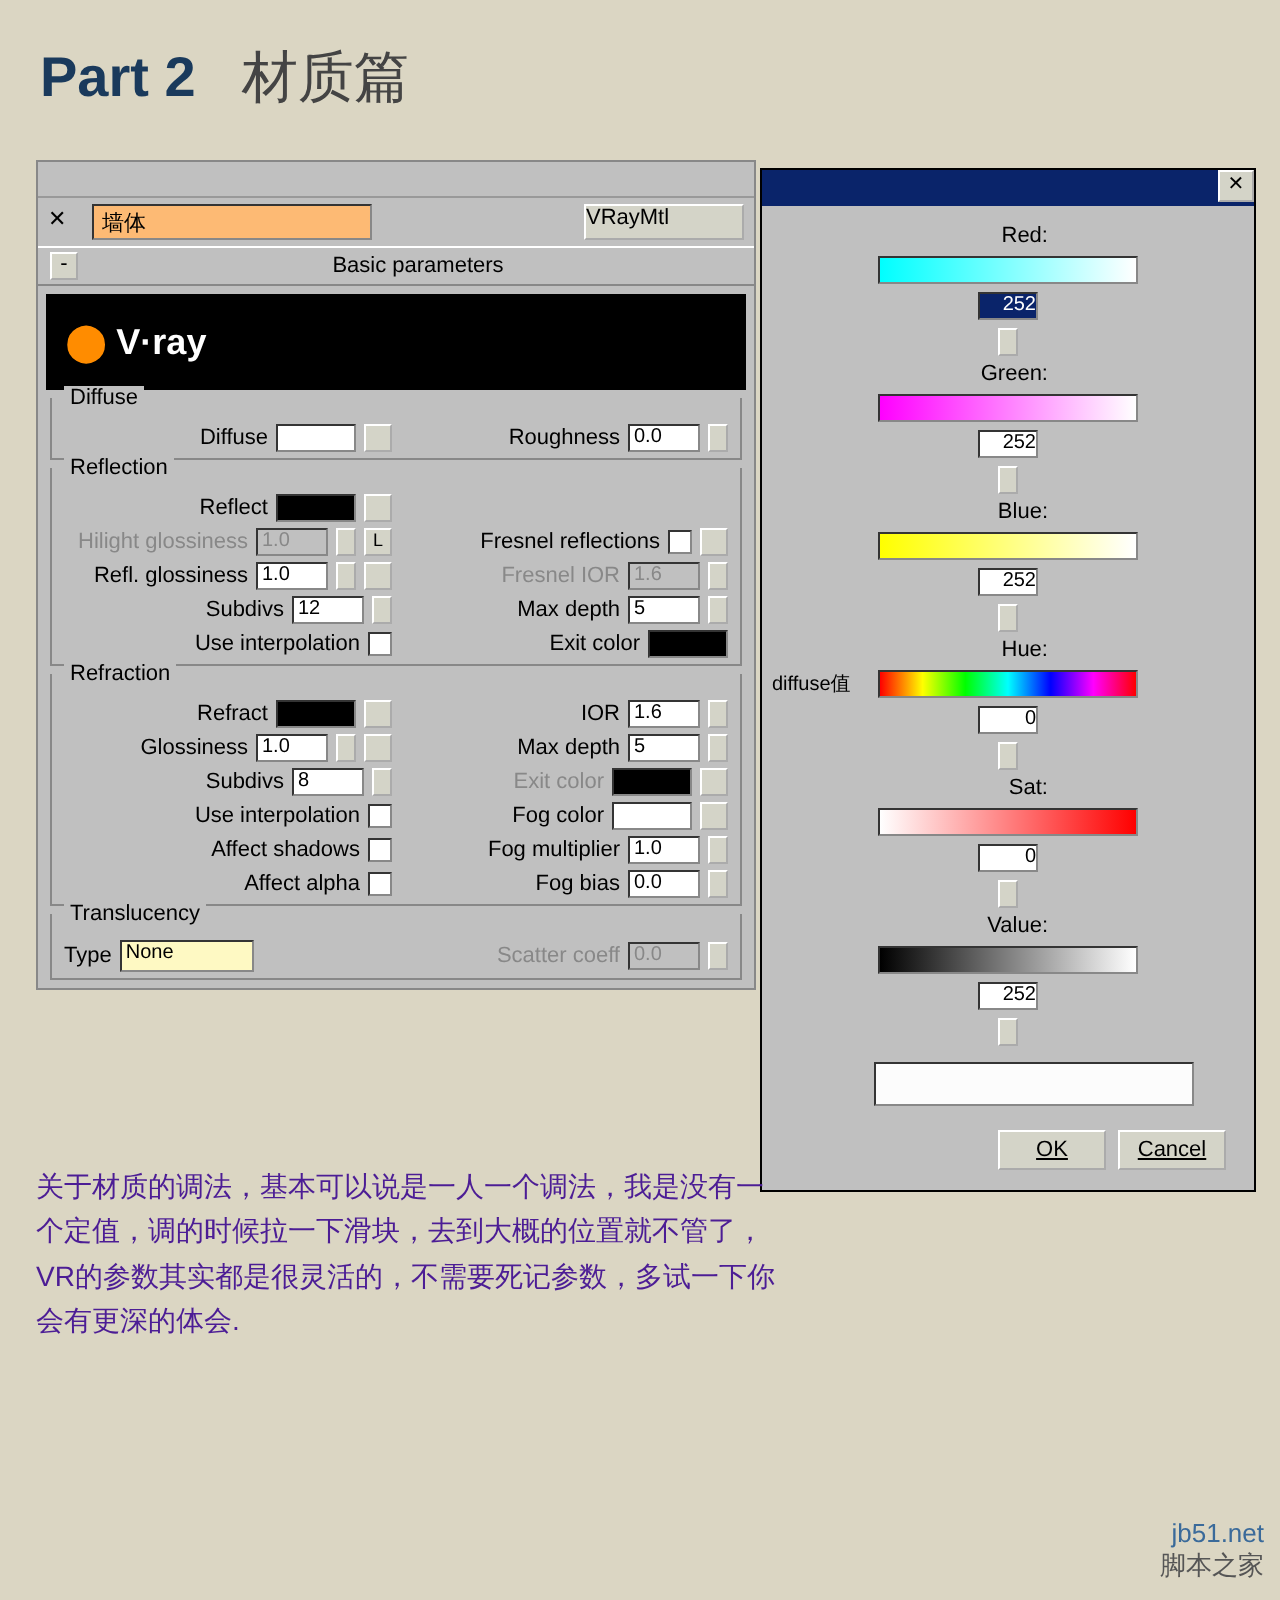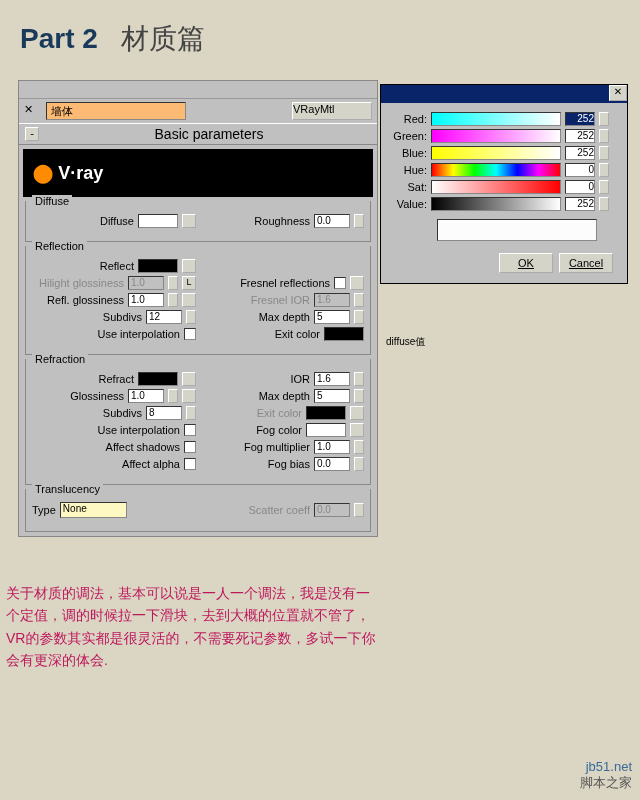--- a/index.html
+++ b/index.html
@@ -8,64 +8,64 @@
 .part2 { font-size: 28px; font-weight: bold; color: #1a3a5c; font-family: Arial; }
 .cn-title { font-size: 28px; color: #444; margin-left: 20px; font-weight: normal; }
 .main-panel { position: absolute; left: 18px; top: 80px; width: 360px; background: #c0c0c0; border: 1px solid #888; }
 .toolbar-row { height: 18px; background: #c0c0c0; border-bottom: 1px solid #999; }
 .dropdown-row { display: flex; align-items: center; padding: 3px 5px; background: #c0c0c0; }
 .tool-icon { width: 16px; height: 16px; margin-right: 6px; }
 .field-drop { width: 140px; height: 18px; background: #fdba74; border: 1px inset #888; padding: 1px 4px; font-size: 11px; }
 .mtl-btn { margin-left: auto; width: 80px; height: 18px; background: #d4d4c8; border: 1px outset #fff; font-size: 11px; text-align: left; }
 .section-header { display: flex; align-items: center; background: #c0c0c0; padding: 2px 6px; border-top: 1px solid #fff; border-bottom: 1px solid #888; }
 .minus-btn { width: 14px; height: 14px; background: #d4d4c8; border: 1px outset #fff; text-align: center; line-height: 10px; font-size: 11px; margin-right: 8px; }
-.section-title { flex: 1; text-align: center; font-size: 14px; }
+.section-title { flex: 1; text-align: center; font-size: 11px; }
 .vray-banner { background: #000; margin: 4px; padding: 8px 10px; display: flex; align-items: center; height: 48px; }
 .vray-logo { color: #fff; font-size: 18px; font-weight: bold; }
 .vray-logo .o { color: #ff8c00; }
 .vray-text { margin-left: auto; text-align: right; }
 .vray-text .l1 { color: #bbb; font-size: 12px; }
 .vray-text .l2 { color: #ff8c00; font-size: 11px; }
-.group { margin: 4px 6px; border: 1px solid #888; border-top: none; position: relative; padding: 10px 6px 10px; }
+.group { margin: 4px 6px; border: 1px solid #888; border-top: none; position: relative; padding: 10px 6px 0; }
 .group-label { position: absolute; top: -6px; left: 6px; background: #c0c0c0; padding: 0 3px; font-size: 11px; }
 .row { display: flex; align-items: center; margin: 3px 0; gap: 4px; }
 .col { flex: 1; display: flex; align-items: center; justify-content: flex-end; gap: 4px; }
 .lbl { font-size: 11px; color: #000; text-align: right; }
 .lbl.dis { color: #888; }
 .swatch { width: 40px; height: 14px; border: 1px inset #888; }
 .black { background: #000; }
 .white { background: #fff; }
 .numfield { width: 36px; height: 14px; background: #fff; border: 1px inset #888; font-size: 10px; padding: 0 2px; }
 .numfield.dis { background: #c0c0c0; color: #888; }
 .spinner { width: 10px; height: 14px; background: #d4d4c8; border: 1px outset #fff; }
 .sqbtn { width: 14px; height: 14px; background: #d4d4c8; border: 1px outset #fff; }
 .chk { width: 12px; height: 12px; background: #fff; border: 1px inset #888; }
 .type-drop { width: 67px; height: 16px; background: #fef9c3; border: 1px inset #888; font-size: 10px; padding: 0 2px; }
 
 .color-dialog { position: absolute; left: 380px; top: 84px; width: 248px; background: #c0c0c0; border: 1px solid #000; }
 .dlg-title { background: #0a246a; height: 18px; display: flex; justify-content: flex-end; }
 .close-x { width: 18px; height: 16px; background: #d4d4c8; border: 1px outset #fff; text-align: center; font-size: 10px; }
 .dlg-body { padding: 6px; }
-.slider-row { display: flex; align-items: center; margin: 3px 0; gap: 4px; }
+.slider-row { display: flex; align-items: center; margin: 3px 0; gap: 4px; flex-direction: column; }
 .slider-lbl { width: 40px; text-align: right; font-size: 11px; }
 .grad { width: 130px; height: 14px; border: 1px inset #888; }
 .grad-red { background: linear-gradient(to right, #00ffff, #ffffff); }
 .grad-green { background: linear-gradient(to right, #ff00ff, #ffffff); }
 .grad-blue { background: linear-gradient(to right, #ffff00, #ffffff); }
 .grad-hue { background: linear-gradient(to right, red, yellow, lime, cyan, blue, magenta, red); }
 .grad-sat { background: linear-gradient(to right, #fff, #f00); }
 .grad-val { background: linear-gradient(to right, #000, #fff); }
 .valbox { width: 30px; height: 14px; background: #fff; border: 1px inset #888; font-size: 10px; text-align: right; padding: 0 0; }
 .valbox.hl { background: #0a246a; color: #fff; }
 .color-preview { width: 160px; height: 22px; background: #fcfcfc; border: 1px inset #888; margin: 8px 0 8px 50px; }
 .btn-row { display: flex; justify-content: flex-end; gap: 6px; padding: 4px 8px; }
 .dlg-btn { width: 54px; height: 20px; background: #d4d4c8; border: 1px outset #fff; font-size: 11px; text-decoration: underline; }
 
 .diffuse-note { position: absolute; left: 386px; top: 335px; font-size: 10px; }
-.body-text { position: absolute; left: 6px; top: 582px; width: 370px; font-size: 14px; line-height: 1.6; color: #be185d; }
+.body-text { position: absolute; left: 18px; top: 582px; width: 370px; font-size: 14px; line-height: 1.6; color: #4c1d95; }
 .watermark { position: absolute; right: 8px; bottom: 8px; text-align: right; font-size: 13px; color: #3a6a9a; }
 .watermark .cn { color: #555; }
 </style>
 </head>
 <body>
 
 <div class="title-row">
   <span class="part2">Part 2</span>
   <span class="cn-title">材质篇</span>
 </div>

